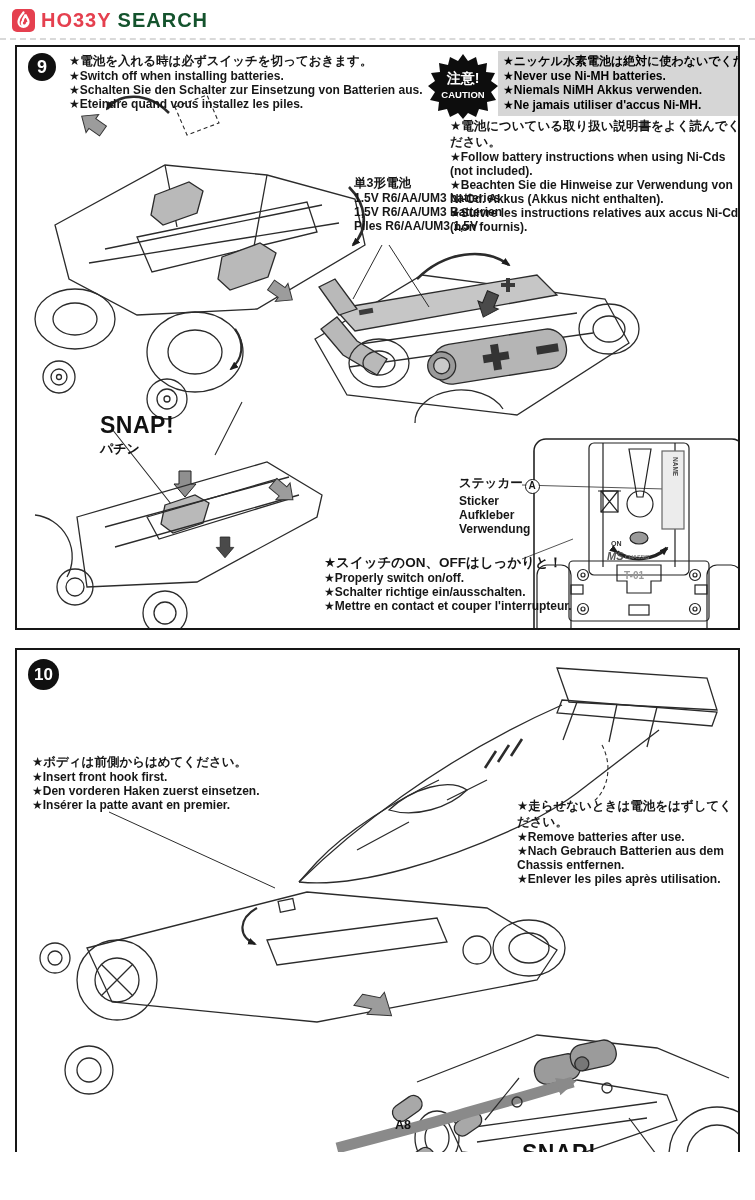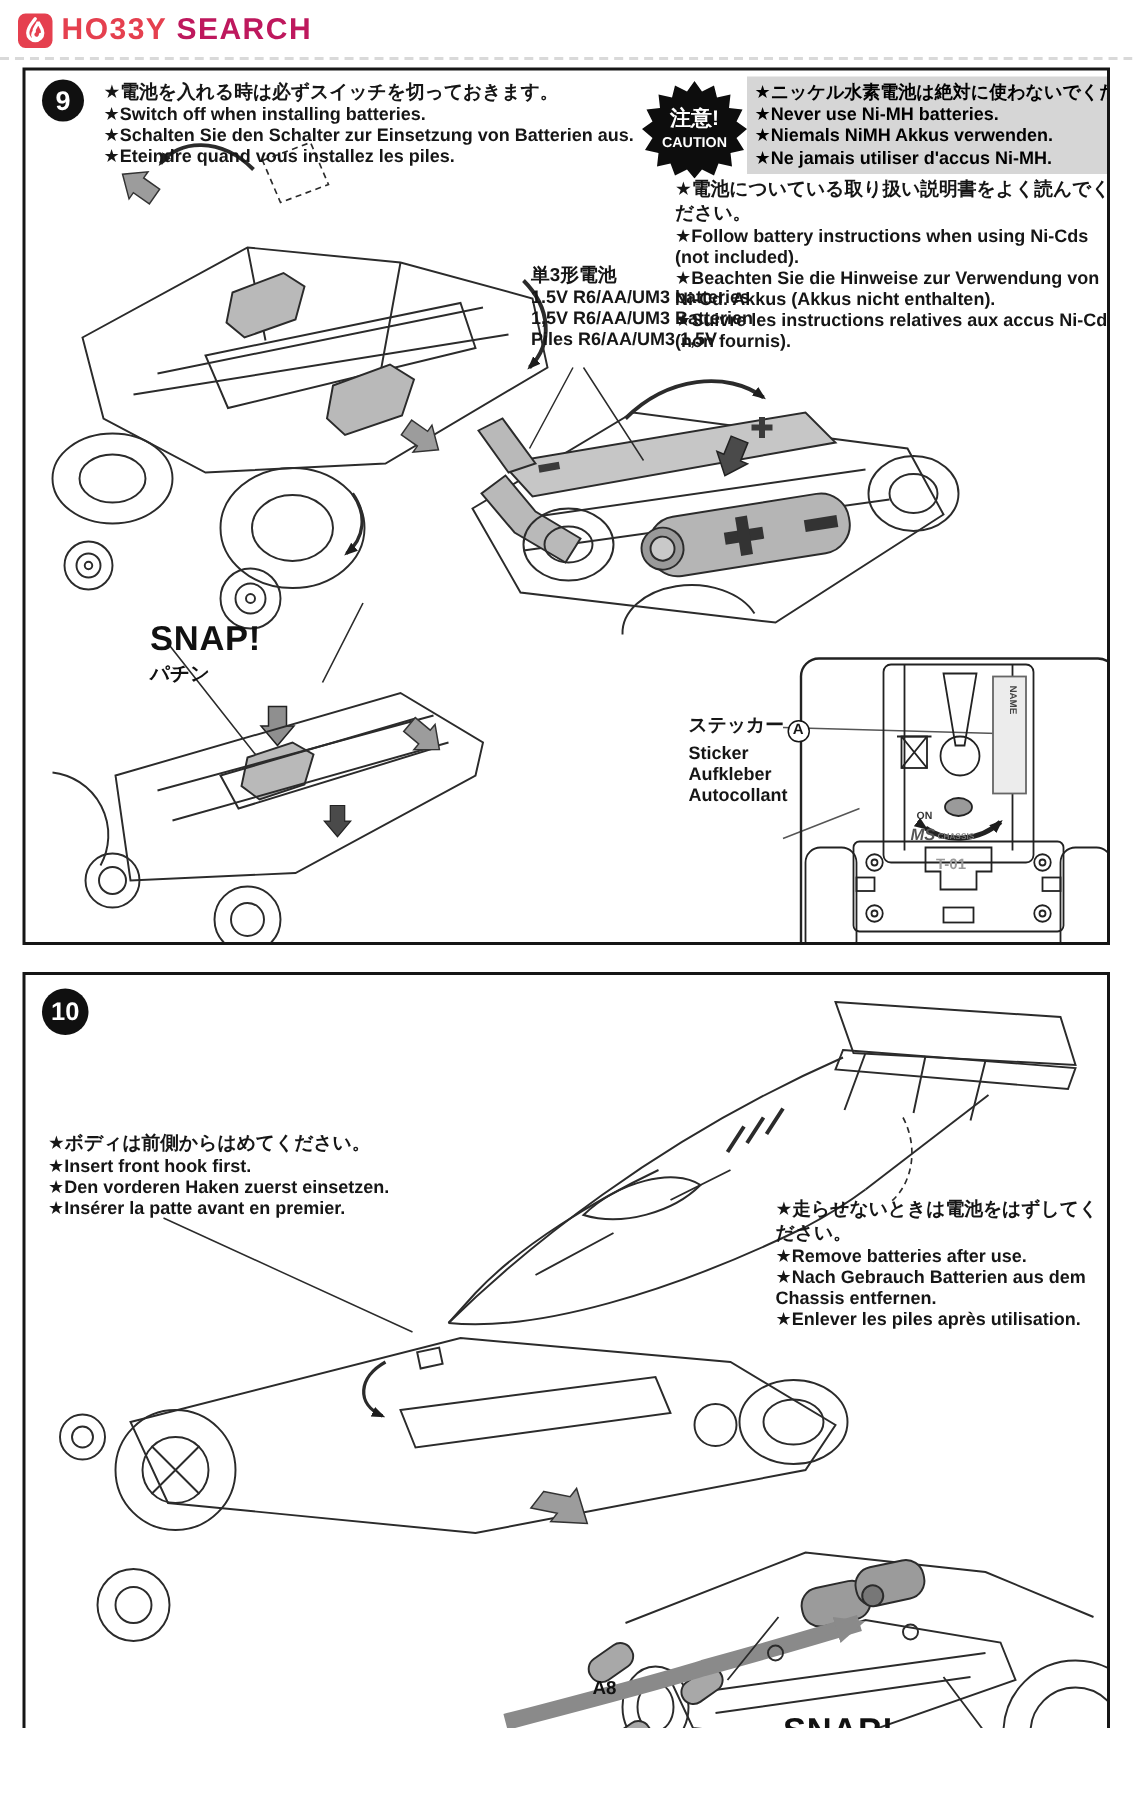--- a/index.html
+++ b/index.html
@@ -4,21 +4,21 @@
 <style>
   * { margin:0; padding:0; box-sizing:border-box; }
   body { background:#ffffff; font-family:"Liberation Sans","DejaVu Sans",sans-serif; }
   .page { position:relative; width:755px; height:1152px; background:#fff; overflow:hidden; }
 
   
   .site-header { position:absolute; left:12px; top:7px; height:26px; display:flex; align-items:center; gap:6px; }
   .brand-icon { width:23px; height:23px; background:#e8speed4; background:#e5404f; border-radius:5px; position:relative; }
   .brand-icon svg { position:absolute; inset:0; }
   .brand-red { color:#e5404f; font-size:20px; font-weight:700; letter-spacing:1px; }
-  .brand-gray { color:#be185d; font-size:20px; font-weight:700; letter-spacing:1px; }
+  .brand-gray { color:#14532d; font-size:20px; font-weight:700; letter-spacing:1px; }
   .header-rule { position:absolute; left:0; top:38px; width:755px; border-top:2px dashed #d9d9d9; }
 
   
   .panel { position:absolute; background:#fff; border:2px solid #161616; overflow:hidden; }
   #panel9  { left:15px; top:45px;  width:725px; height:585px; }
   #panel10 { left:15px; top:648px; width:725px; height:537px;padding-left:36px; }
   .panel svg.art { position:absolute; left:0; top:0; }
 
   .step-badge { position:absolute; background:#101010; color:#fff; border-radius:50%;
     display:flex; align-items:center; justify-content:center; font-weight:700; }
@@ -208,28 +208,34 @@
       <div class="tline">1.5V R6/AA/UM3 batteries</div>
       <div class="tline">1,5V R6/AA/UM3 Batterien</div>
       <div class="tline">Piles R6/AA/UM3 1,5V</div>
     </div>
 
     <div class="tblock snap-label" style="left:83px; top:365px;">
       <div class="en">SNAP!</div>
       <div class="jp">パチン</div>
     </div>
 
+    <div class="tblock" style="left:307px; top:508px;">
+      <div class="tline tjp" style="font-size:13.5px;">★スイッチのON、OFFはしっかりと！</div>
+      <div class="tline">★Properly switch on/off.</div>
+      <div class="tline">★Schalter richtige ein/ausschalten.</div>
+      <div class="tline">★Mettre en contact et couper l'interrupteur.</div>
+    </div>
 
     <div class="tblock" style="left:442px; top:428px;">
       <div class="tline tjp">
         <span>ステッカー</span><span class="circle-mark">A</span>
       </div>
       <div class="tline">Sticker</div>
       <div class="tline">Aufkleber</div>
-      <div class="tline">Autocollant</div>
+      <div class="tline">Verwendung</div>
     </div>
   </div>
 
   <div class="panel" id="panel10">
 
     <svg class="art" width="721" height="533" viewBox="0 0 721 533">
       <defs>
         <marker id="ah2" markerWidth="9" markerHeight="8" refX="7" refY="3.5" orient="auto" markerUnits="userSpaceOnUse">
           <path d="M0,0 L9,3.5 L0,7 Z" fill="#1d1d1d"></path>
         </marker>

